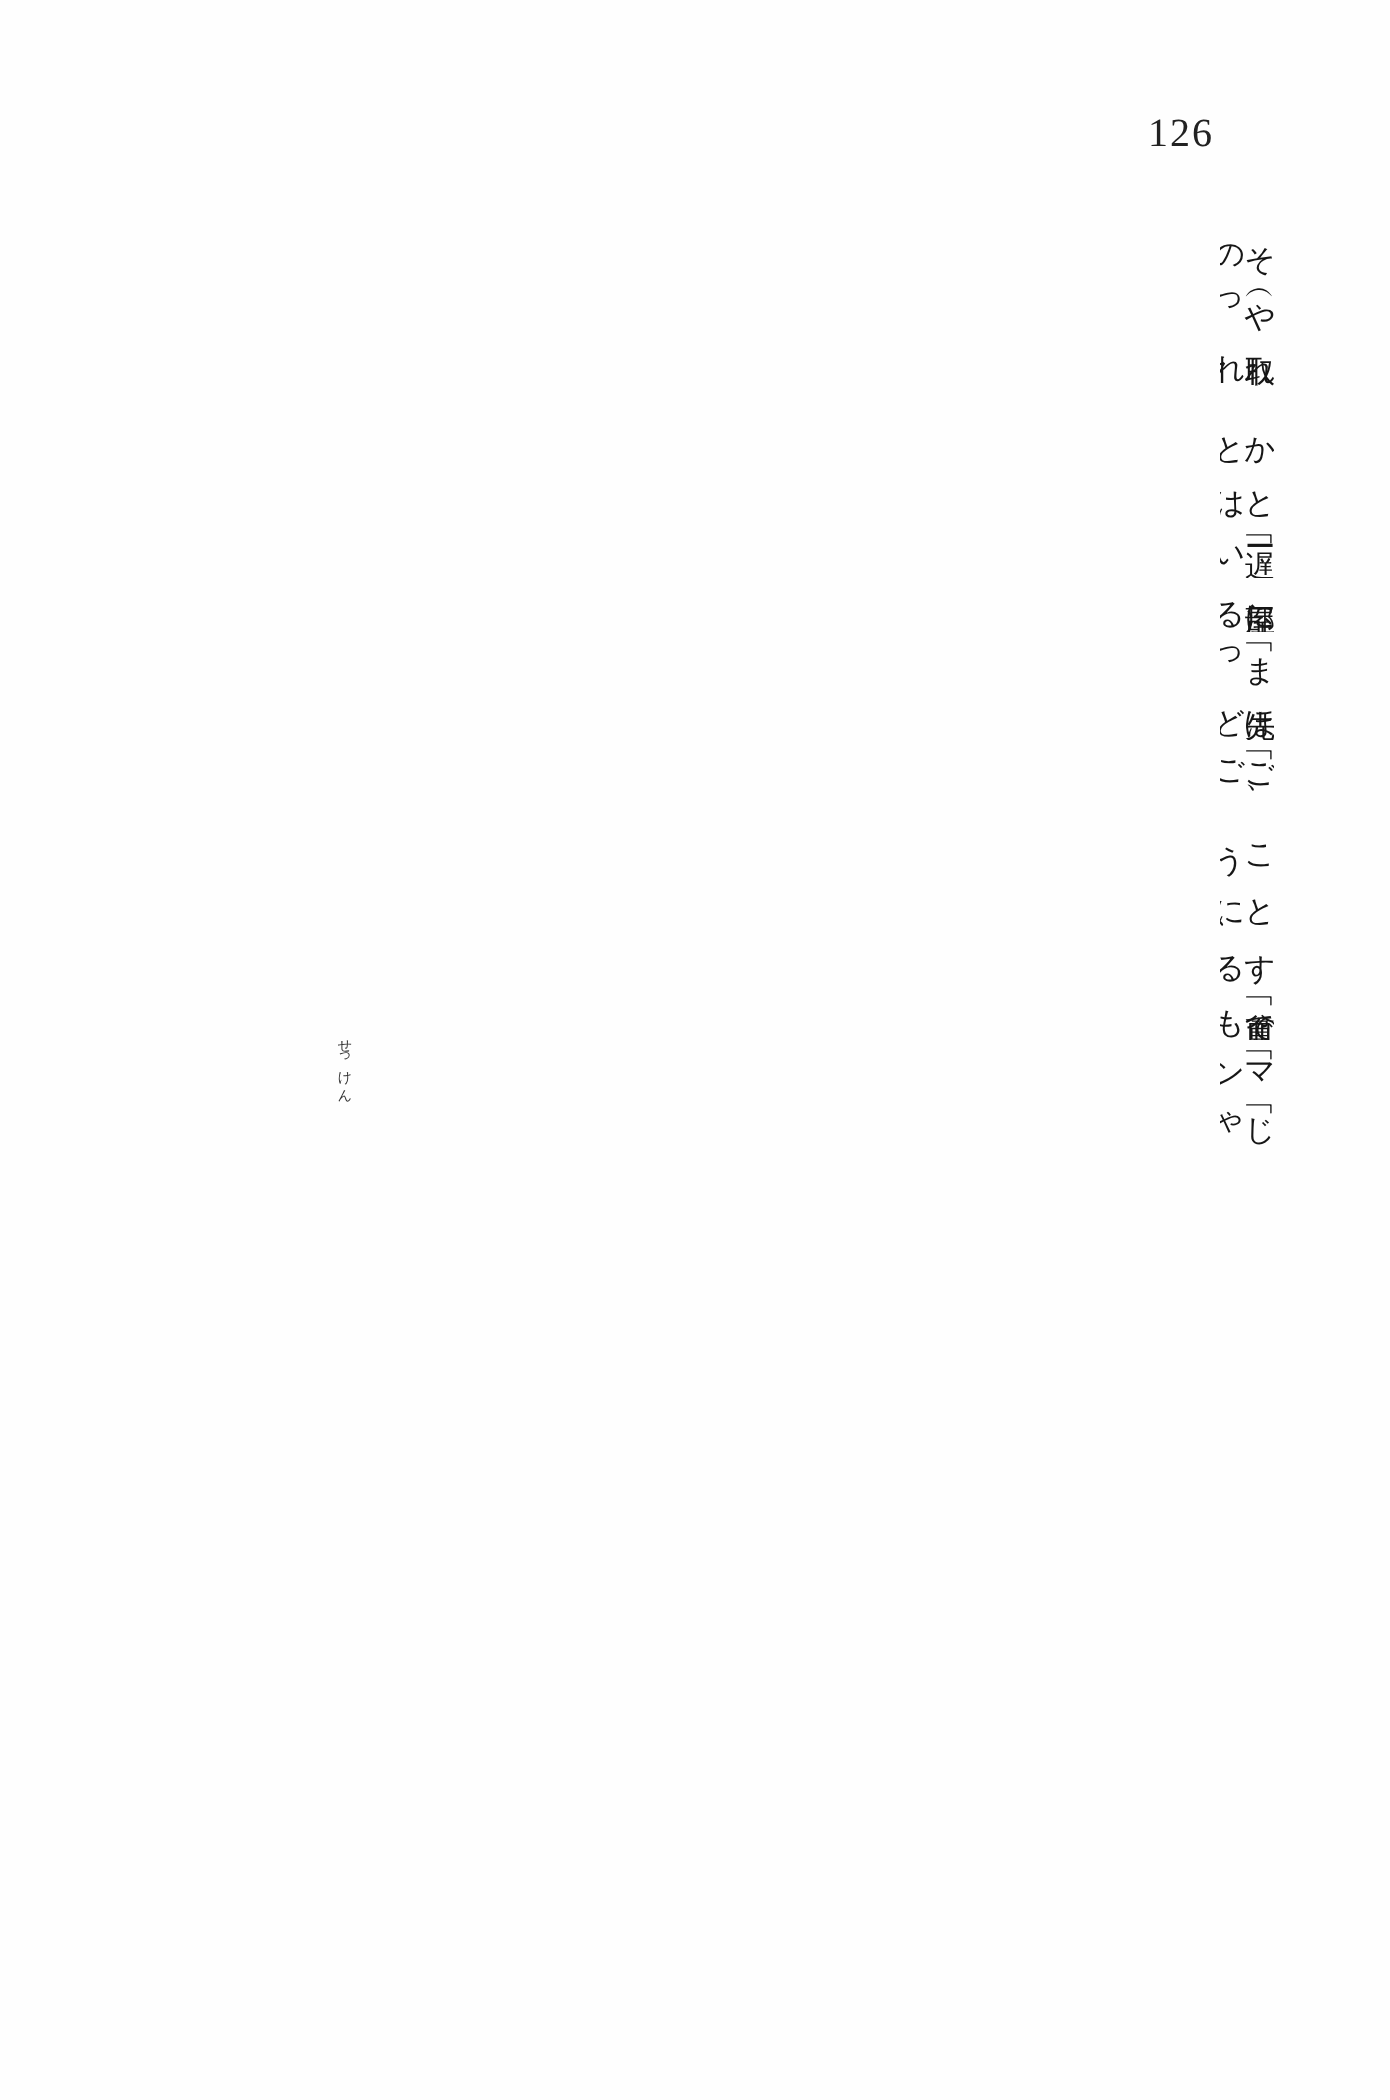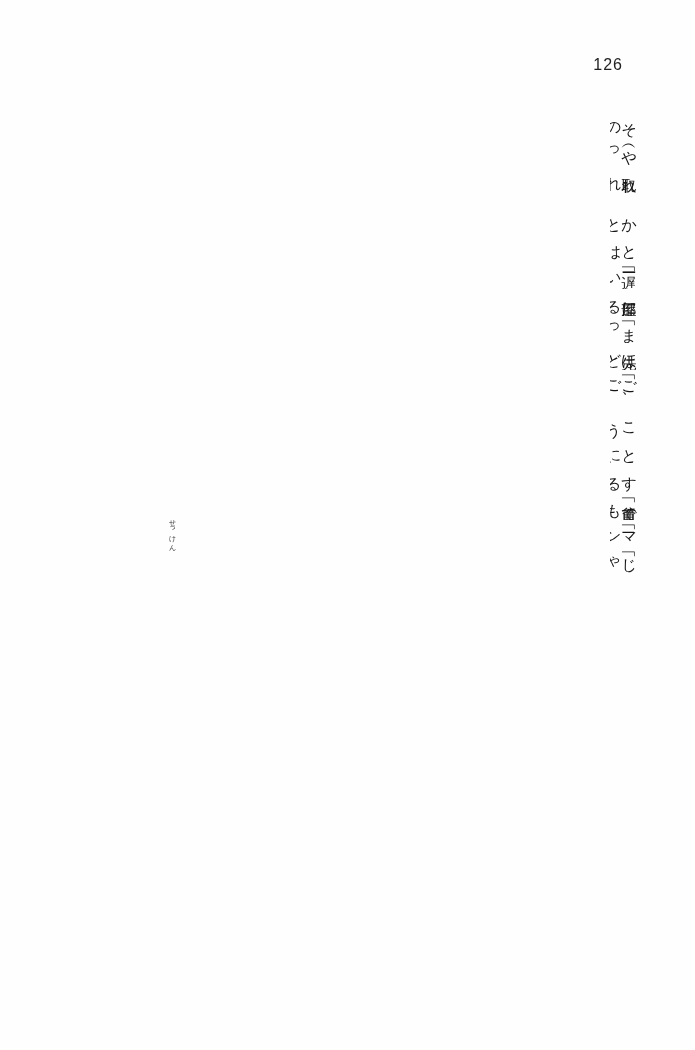--- a/index.html
+++ b/index.html
@@ -17,25 +17,25 @@
   .page {
     position: relative;
     width: 695px;
     height: 1050px;
     background: #fefefe;
     box-sizing: border-box;
   }
   .page-number {
     position: absolute;
     top: 56px;
-    right: 72px;
-    font-size: 16px;
+    right: 88px;
+    font-size: 20px;
     letter-spacing: 1px;
     color: #222;
-    font-family: Liberation Sans, sans-serif;
+    font-family: Liberation Serif, serif;
   }
   .body-text {
     position: absolute;
     top: 112px;
     right: 58px;
     left: 58px;
     height: 860px;
     writing-mode: vertical-rl;
     -webkit-writing-mode: vertical-rl;
     text-orientation: upright;

